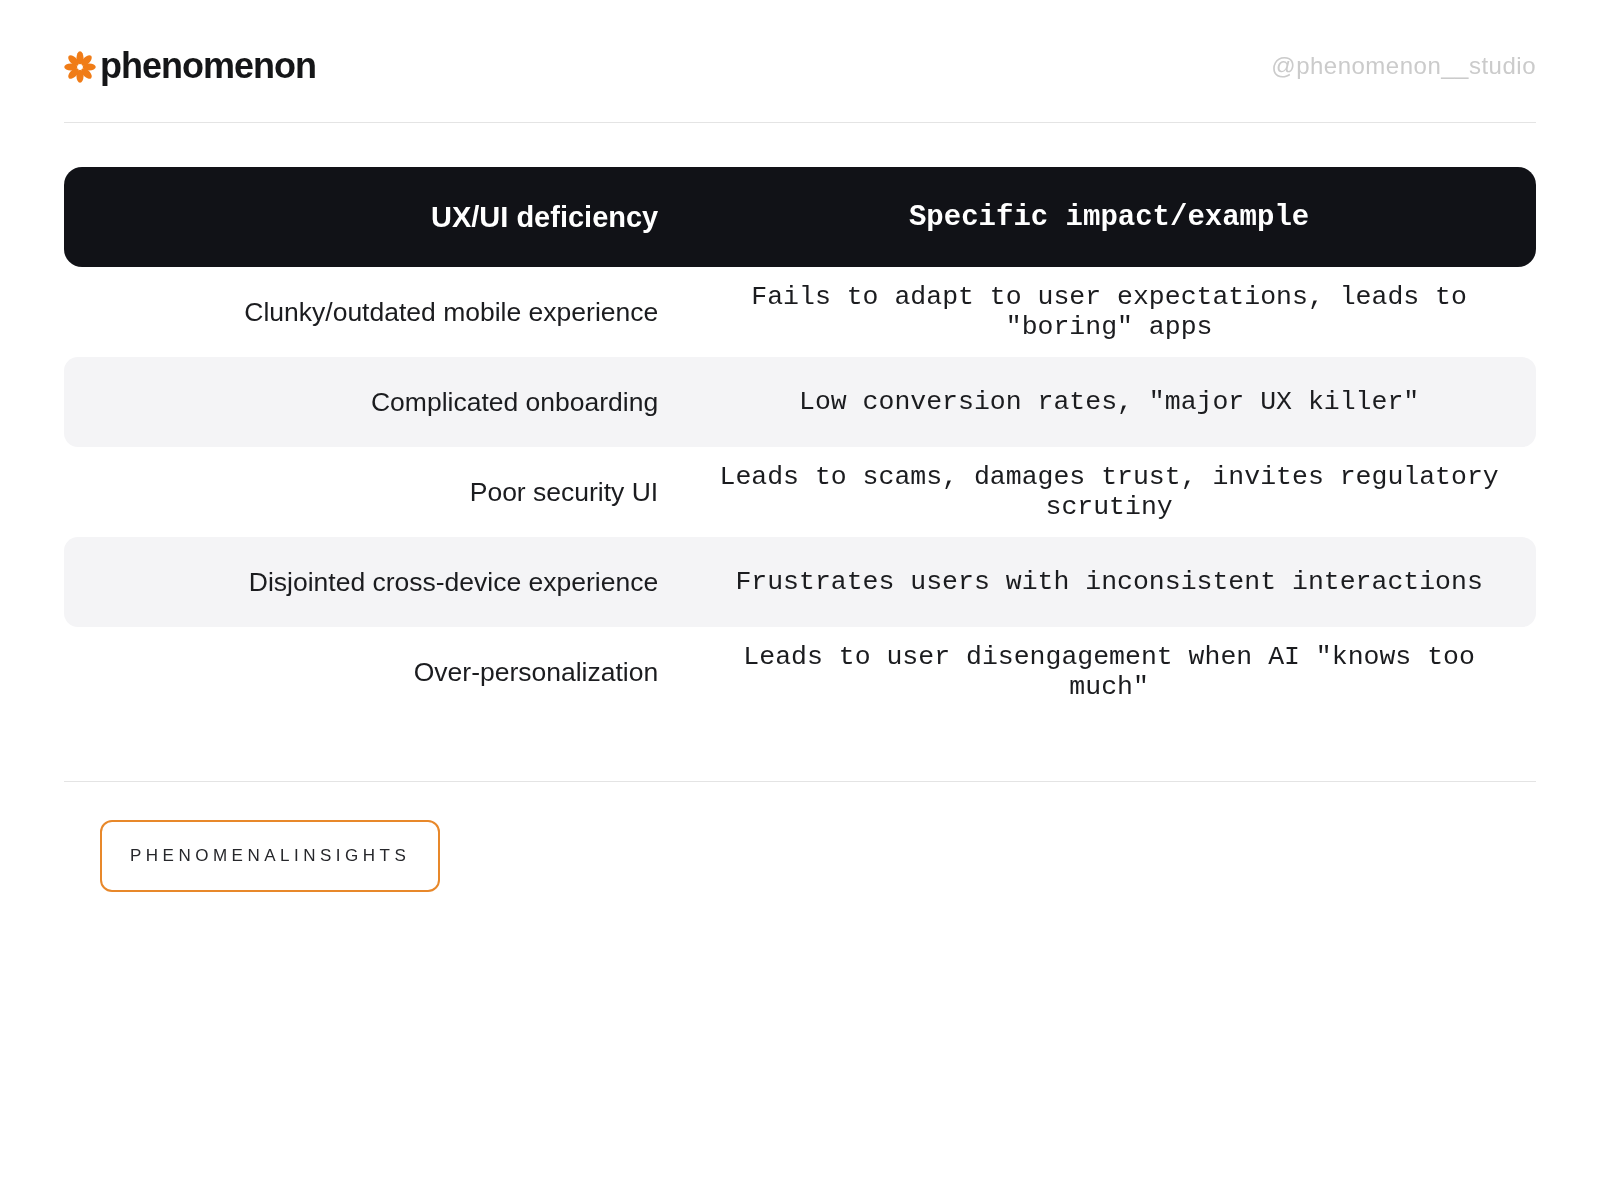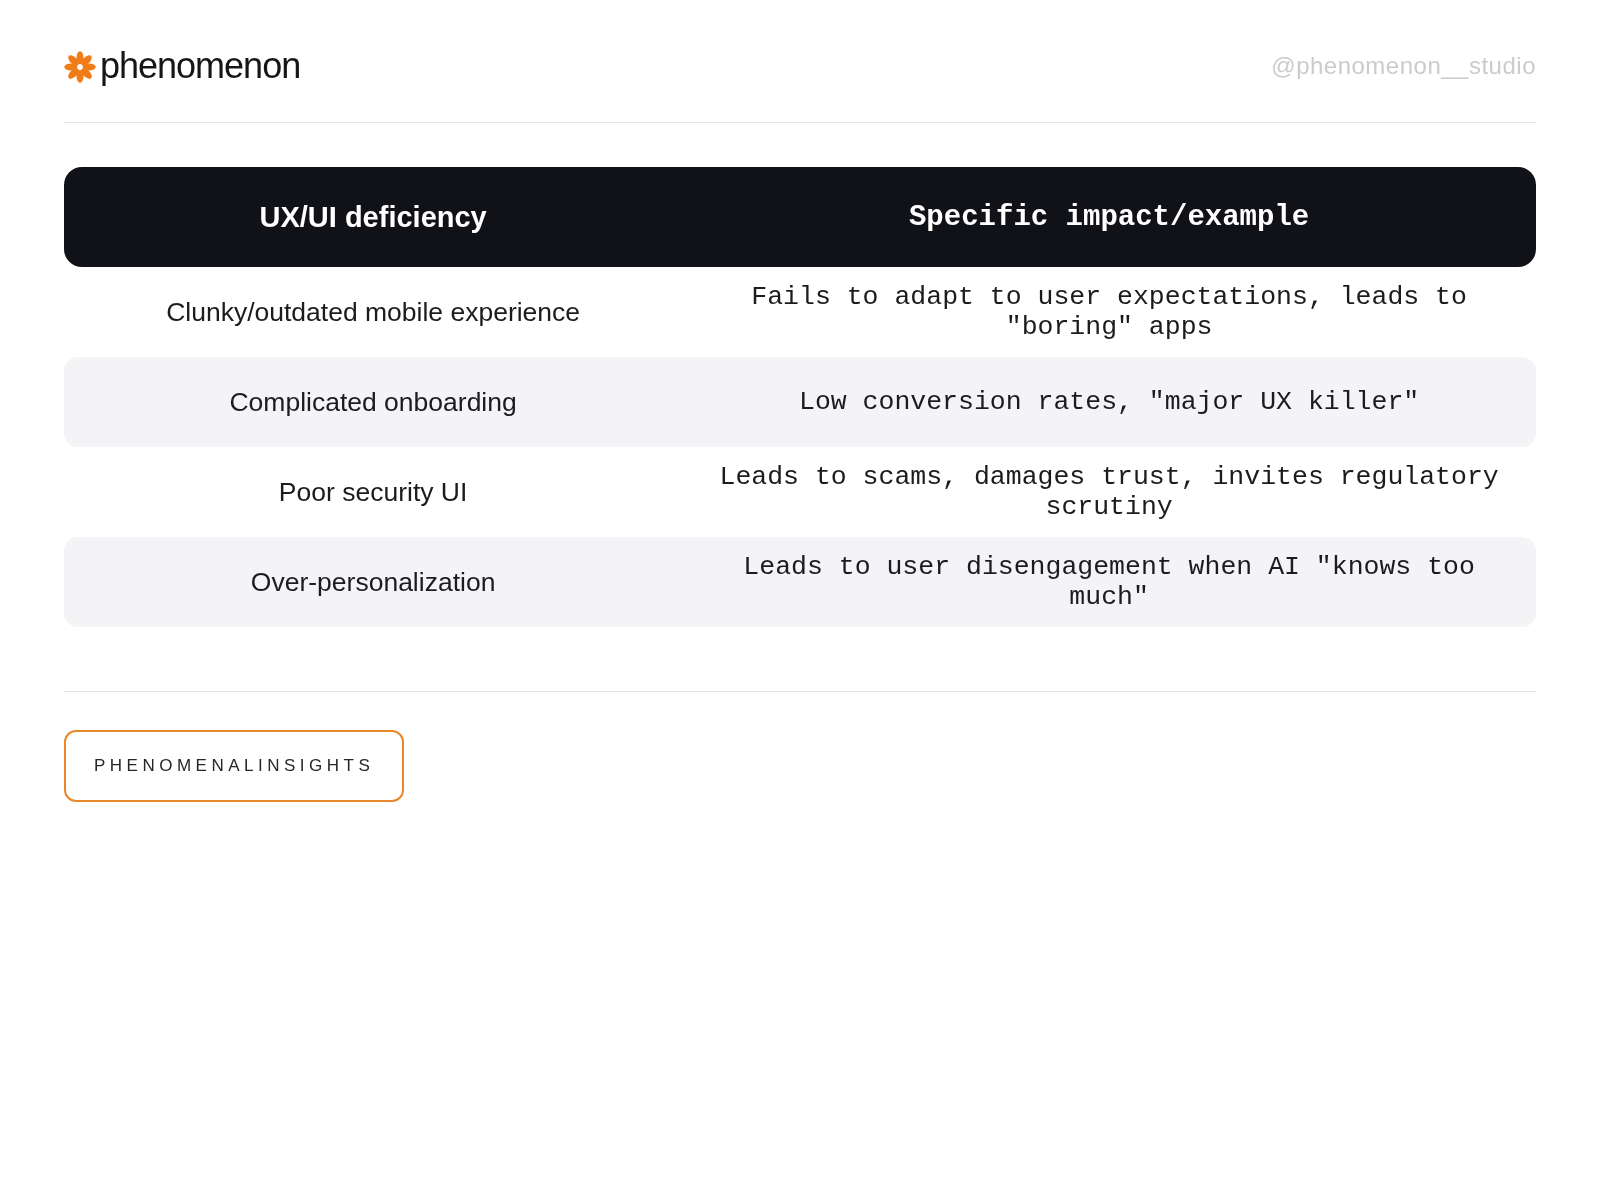--- a/index.html
+++ b/index.html
@@ -33,21 +33,21 @@
     gap: 4px;
   }
   .asterisk {
     width: 32px;
     height: 32px;
     display: block;
     margin-top: 2px;
   }
   .brand-text {
     font-size: 36px;
-    font-weight: 400;
+    font-weight: 700;
     letter-spacing: -1px;
     color: #151618;
     line-height: 1;
   }
   .handle {
     font-size: 24px;
     color: #cbcbcb;
     letter-spacing: 0.5px;
     text-align: center;
   }
@@ -73,21 +73,21 @@
   }
   .table-header .cell {
     font-size: 29px;
     font-weight: 700;
   }
   .cell {
     box-sizing: border-box;
     text-align: center;
     padding: 0 24px;
   }
-  .cell.c1 { width: 42%; }
+  .cell.c1 { width: 42%; text-align: right; }
   .cell.c2 { width: 58%; font-family: Liberation Mono, monospace; }
 
   .table-row {
     display: flex;
     align-items: center;
     height: 90px;
     background: #ffffff;
   }
   .table-row:nth-child(even) {
     background: #f4f4f6;
@@ -105,20 +105,21 @@
     margin-top: 38px;
     padding: 24px 28px;
     border: 2px solid #e8882a;
     border-radius: 12px;
     background: #ffffff;
     font-size: 17px;
     font-weight: 500;
     letter-spacing: 4.5px;
     color: #26272b;
     cursor: pointer;
+    margin-left: 36px;
   }
 </style>
 </head>
 <body>
 
 <div class="canvas">
 
   
   <div class="topbar">
     <div class="brand">
@@ -155,20 +156,24 @@
       </div>
       <div class="table-row">
         <div class="cell c1">Complicated onboarding</div>
         <div class="cell c2">Low conversion rates, "major UX killer"</div>
       </div>
       <div class="table-row">
         <div class="cell c1">Poor security UI</div>
         <div class="cell c2">Leads to scams, damages trust, invites regulatory scrutiny</div>
       </div>
       <div class="table-row">
+        <div class="cell c1">Disjointed cross-device experience</div>
+        <div class="cell c2">Frustrates users with inconsistent interactions</div>
+      </div>
+      <div class="table-row">
         <div class="cell c1">Over-personalization</div>
         <div class="cell c2">Leads to user disengagement when AI "knows too much"</div>
       </div>
     </div>
   </div>
 
   <hr class="divider bottom">
 
   
   <div class="badge">PHENOMENALINSIGHTS</div>

